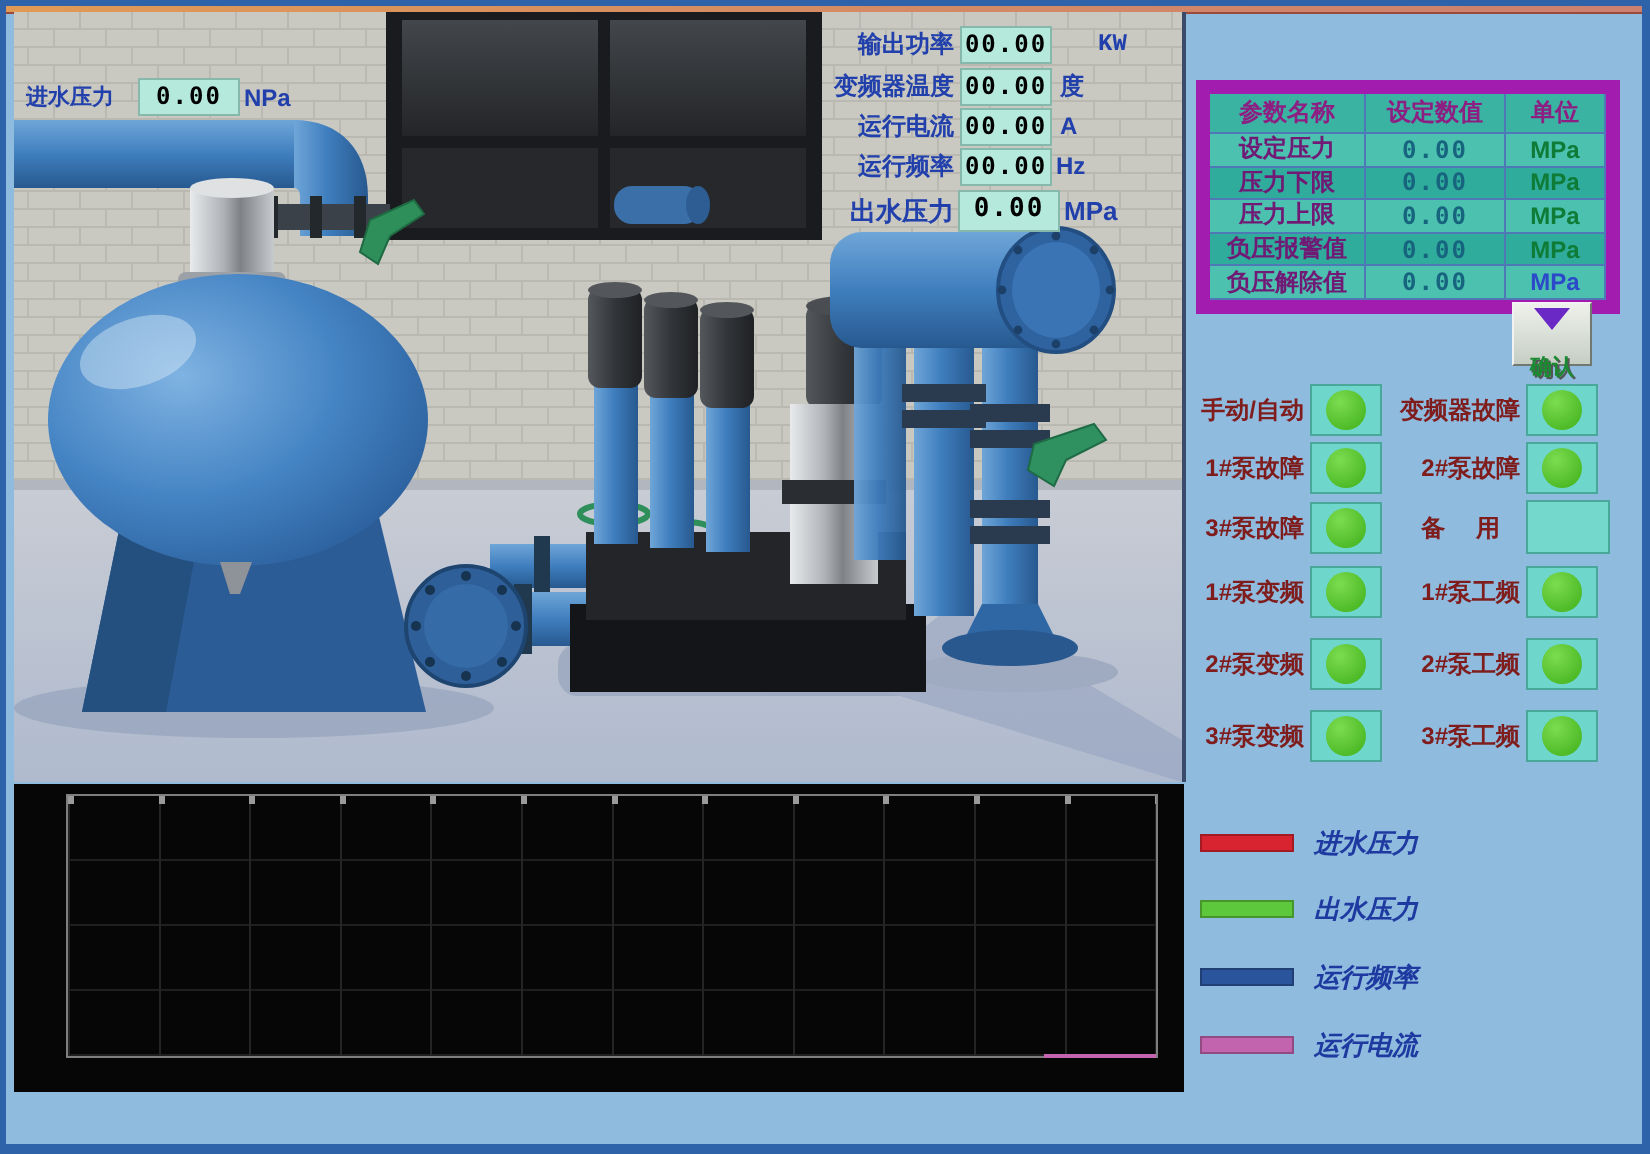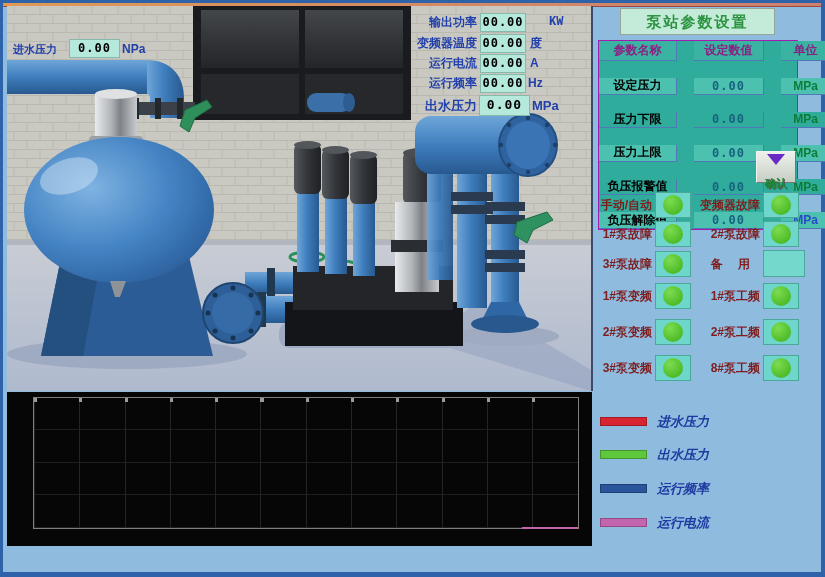--- a/index.html
+++ b/index.html
@@ -19,29 +19,29 @@
   
   .reportbtn{left:17px;top:7px;width:111px;height:26px;background:#CFEDDC;border:1px solid #8C9C92;
              box-shadow:1px 1px 0 #6f7f78;}
   .reportbtn .t{position:absolute;left:7px;top:4px;font-size:15px;font-weight:bold;color:#1E8A36;letter-spacing:1px;}
   .arrowbox{position:absolute;right:3px;top:2px;width:24px;height:20px;background:#DCEBE3;border:1px solid #7A8A84;}
   .tri-r{position:absolute;left:6px;top:3px;width:0;height:0;
          border-left:11px solid #7733CC;border-top:7px solid transparent;border-bottom:7px solid transparent;}
   
   .ptitle{left:620px;top:8px;width:153px;height:25px;line-height:25px;text-align:center;
           background:#C4EBD9;border:1px solid #97A69B;font-size:15px;font-weight:bold;color:#2C9440;letter-spacing:2px;}
-  .ptable{left:598px;top:40px;width:198px;background:#2FAC9C;border:1px solid #a21caf;
-          display:grid;grid-template-columns:78px 70px 50px;grid-template-rows:20px repeat(5,16.6px);gap:17px;}
+  .ptable{left:598px;top:40px;width:198px;background:#2FAC9C;border:7px solid #a21caf;
+          display:grid;grid-template-columns:78px 70px 50px;grid-template-rows:20px repeat(5,16.6px);}
   .ptable>div{border-right:1px solid #4E78B6;border-bottom:1px solid #4E78B6;
               display:flex;align-items:center;justify-content:center;
               font-size:12px;font-weight:bold;white-space:nowrap;overflow:hidden;}
   .th{background:#3AB3A3;color:#8D1F83;}
   .rl{background:#4CC1B0;}
   .rd{background:#2FAC9C;}
-  .pname{color:#000000;}
+  .pname{color:#701a75;}
   .pval{color:#17647E;font-family:"DejaVu Sans Mono",monospace;letter-spacing:1px;font-size:11px;}
   .punit{color:#0E7C36;}
   .punit.blue{color:#2B49C8;}
   
   .confirm{left:756px;top:151px;width:38px;height:30px;background:linear-gradient(#EEF1EB,#C6CEC4);
            border:1px solid #909890;border-top-color:#F2F2F2;border-left-color:#F2F2F2;
            border-right-color:#707870;border-bottom-color:#707870;
            display:flex;flex-direction:column;align-items:center;cursor:pointer;gap:20px;}
   .tri-d{width:0;height:0;margin-top:2px;border-top:11px solid #6A28C4;
          border-left:9px solid transparent;border-right:9px solid transparent;}
@@ -268,21 +268,20 @@
   <div class="abs lbl" style="left:530px;top:56px;">A</div>
 
   <div class="abs lbl" style="left:377px;top:76px;width:100px;text-align:right;">运行频率</div>
   <div class="abs valbox" style="left:480px;top:74px;width:44px;height:17px;line-height:16px;">00.00</div>
   <div class="abs lbl" style="left:528px;top:76px;">Hz</div>
 
   <div class="abs lbl" style="left:377px;top:99px;width:100px;text-align:right;font-size:13px;">出水压力</div>
   <div class="abs valbox" style="left:479px;top:95px;width:49px;height:19px;line-height:18px;font-size:13px;">0.00</div>
   <div class="abs lbl" style="left:532px;top:99px;font-size:13px;">MPa</div>
 
-  <div class="abs ptitle">泵站参数设置</div>
 
   <div class="abs ptable">
     <div class="th">参数名称</div>
     <div class="th">设定数值</div>
     <div class="th">单位</div>
 
     <div class="rl pname">设定压力</div>
     <div class="rl pval">0.00</div>
     <div class="rl punit">MPa</div>
 
@@ -348,21 +347,21 @@
     </div>
   <div class="abs slbl" style="left:688px;top:324px;width:72px;">2#泵工频</div>
   <div class="abs lampbox" style="left:763px;top:319px;">
       <span class="lamp"></span>
     </div>
 
   <div class="abs slbl" style="left:566px;top:360px;width:86px;">3#泵变频</div>
   <div class="abs lampbox" style="left:655px;top:355px;">
       <span class="lamp"></span>
     </div>
-  <div class="abs slbl" style="left:688px;top:360px;width:72px;">8#泵工频</div>
+  <div class="abs slbl" style="left:688px;top:360px;width:72px;">3#泵工频</div>
   <div class="abs lampbox" style="left:763px;top:355px;">
       <span class="lamp"></span>
     </div>
 
   <div class="abs chart">
     <div class="plot">
       <div class="trace" style="background: rgb(195, 100, 174);"></div>
     </div>
   </div>
 

